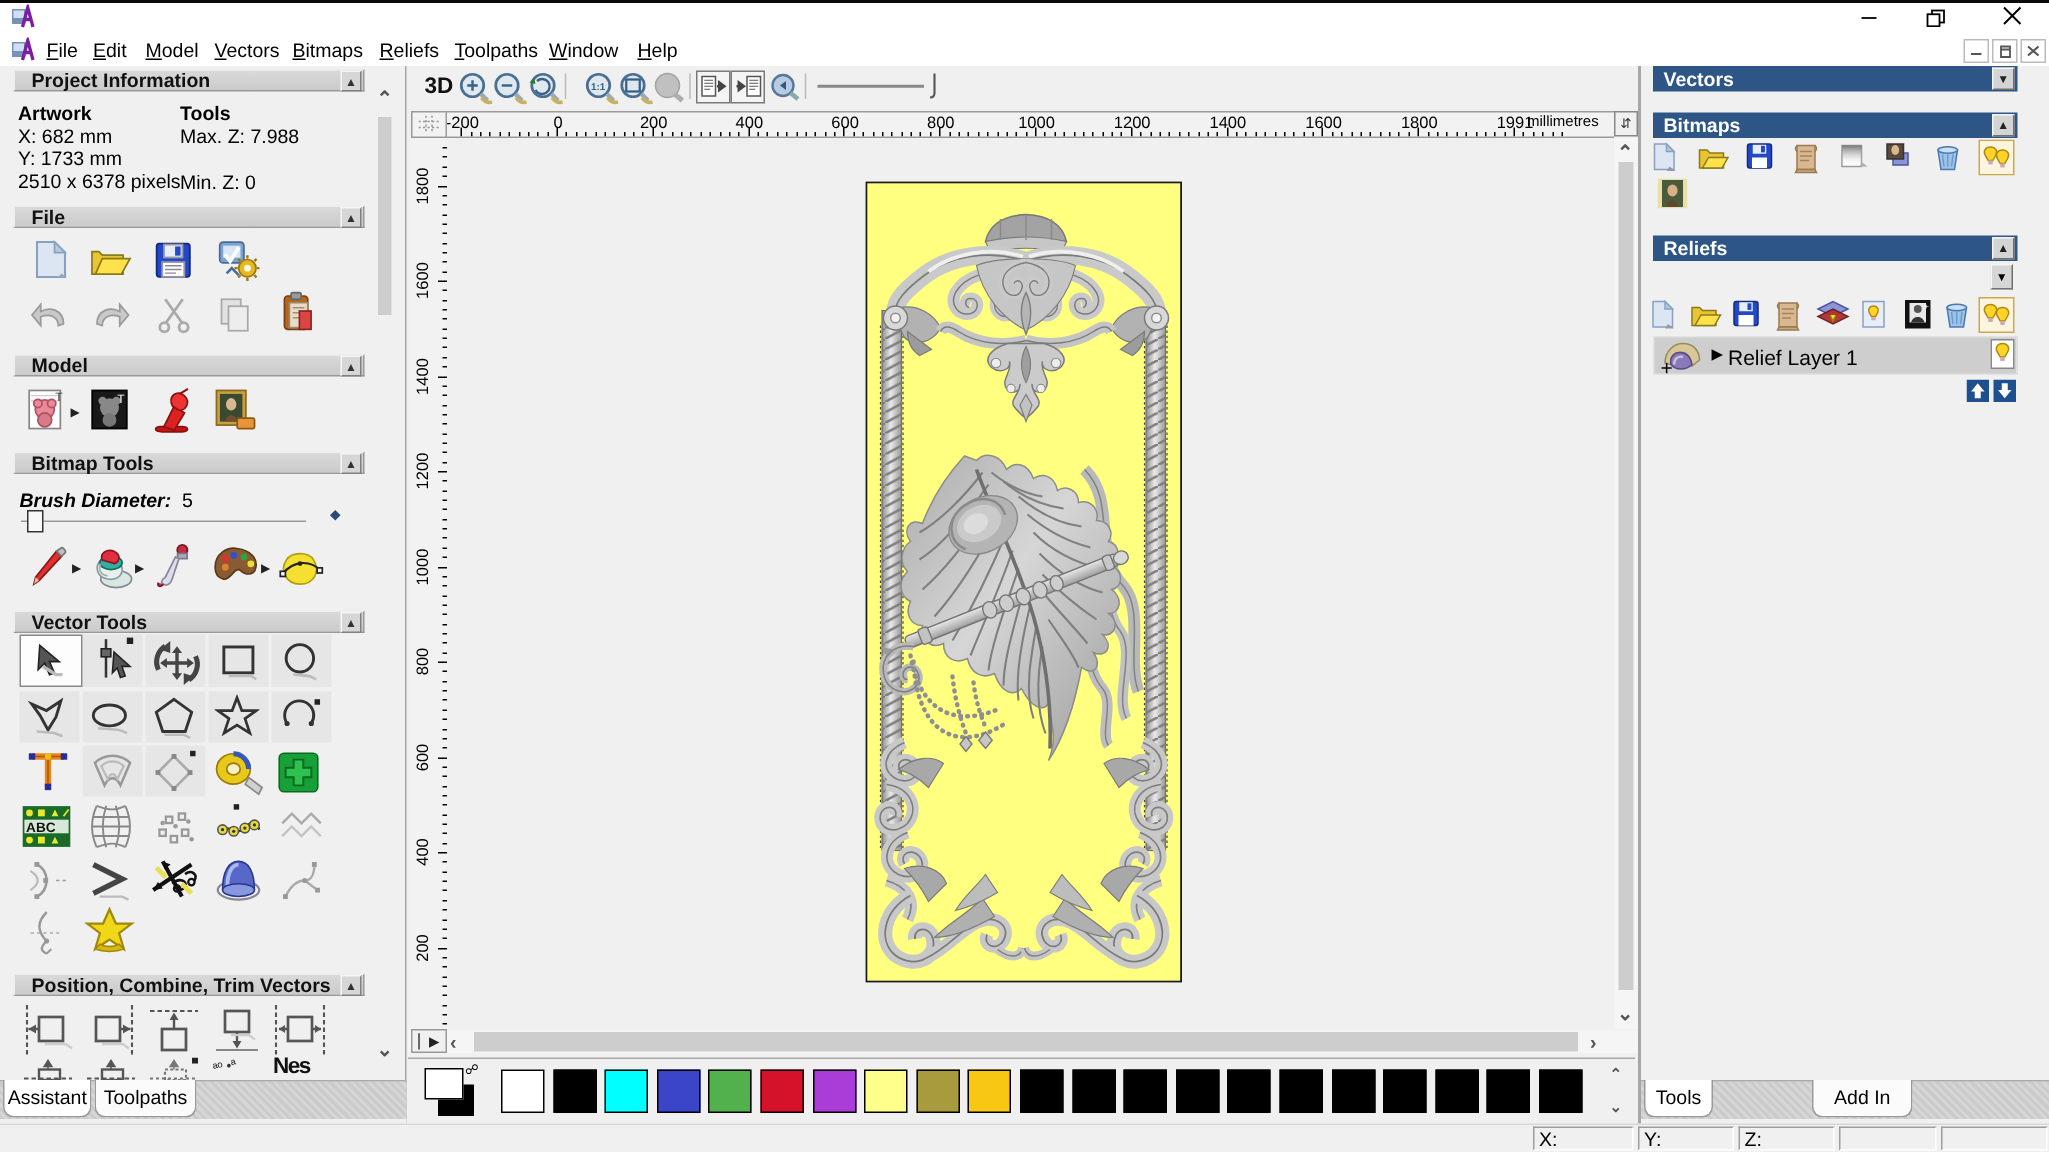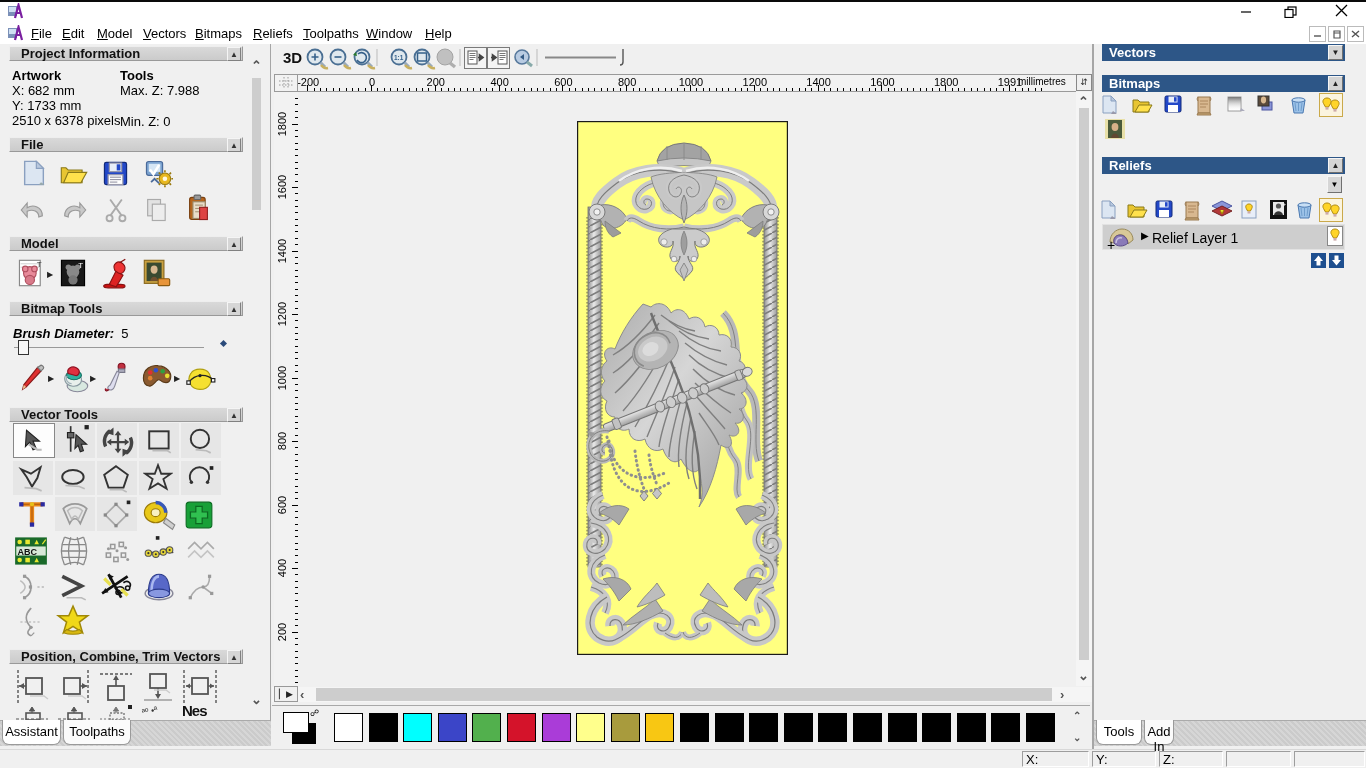--- a/index.html
+++ b/index.html
@@ -1142,21 +1142,21 @@
   <svg class="abs" style="left:1311px;top:253px" width="33" height="15" viewBox="0 0 33 15">
     <rect width="15" height="15" fill="#1e4f8f"></rect>
       <rect x="18" width="15" height="15" fill="#1e4f8f"></rect>
     <path d="M7.5 2.5 L12 8 H9.5 V12.5 H5.5 V8 H3 Z" fill="#fff"></path>
     <path d="M25.5 12.5 L30 7 H27.5 V2.5 H23.5 V7 H21 Z" fill="#fff"></path>
   </svg>
 
   
   <div class="abs tabtexture" style="left:1094px;width:272px"></div>
   <div class="abs tab active" style="left:1096px;width:46px">Tools</div>
-  <div class="abs tab" style="left:1144px;width:30px">Add In</div>
+  <div class="abs tab" style="left:1208px;width:67px">Add In</div>
   <div class="abs" style="left:1094px;top:746px;width:272px;height:4px;background:#f0f0f0"></div>
 
   
   <div class="abs" id="statusbar"></div>
   <div class="abs sfield" style="left:1022px;width:67px">X:</div>
   <div class="abs sfield" style="left:1092px;width:64px">Y:</div>
   <div class="abs sfield" style="left:1159px;width:64px">Z:</div>
   <div class="abs sfield" style="left:1226px;width:65px"></div>
   <div class="abs sfield" style="left:1294px;width:71px"></div>
 </div>

